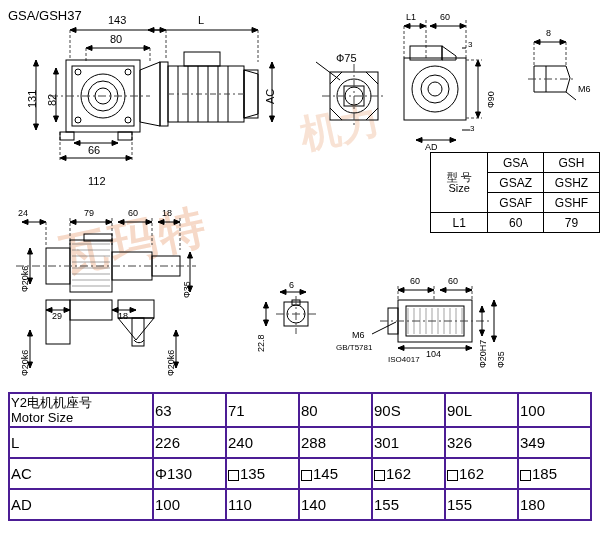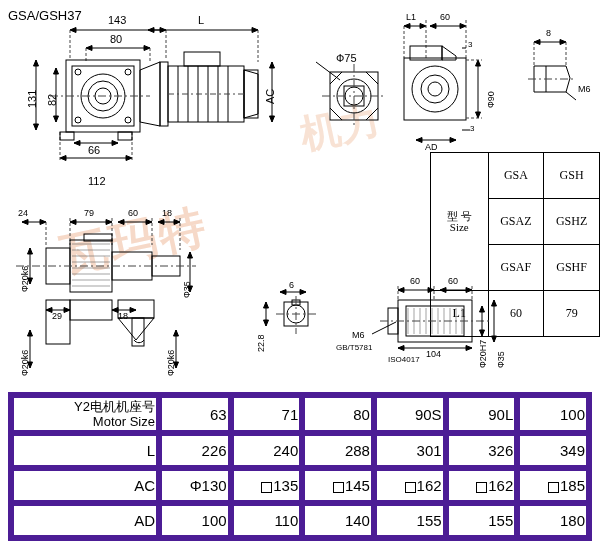--- a/index.html
+++ b/index.html
@@ -37,25 +37,25 @@
     font-size:40px;
     font-weight:bold;
     white-space:nowrap;
     transform:rotate(-12deg);
     z-index:0;
   }
   svg{position:absolute;left:0;top:0;}
   table{border-collapse:collapse;}
   
   .spec{position:absolute;left:430px;top:152px;font-size:12px;}
-  .spec td{border:1px solid #000;text-align:center;padding:14px 4px;height:17px;font-family:Liberation Serif, serif;}
+  .spec td{border:1px solid #000;text-align:center;padding:1px 4px;height:17px;}
   .spec .sz{font-size:11px;line-height:11px;}
   
   .motor{position:absolute;left:8px;top:392px;width:584px;font-size:15px;}
-  .motor td{border:6px solid #4c1d95;text-align:right;height:27px;}
+  .motor td{border:2px solid #4c1d95;text-align:left;height:27px;}
   .motor td.lead{font-size:13px;line-height:15px;}
   .sq{display:inline-block;width:9px;height:9px;border:1px solid #000;vertical-align:middle;margin-right:1px;}
 </style>
 </head>
 <body>
 
 <div class="page">
 
   <div class="wm" style="left:60px;top:210px;">瓦玛特</div>
   <div class="wm2" style="left:300px;top:100px;">机力</div>

